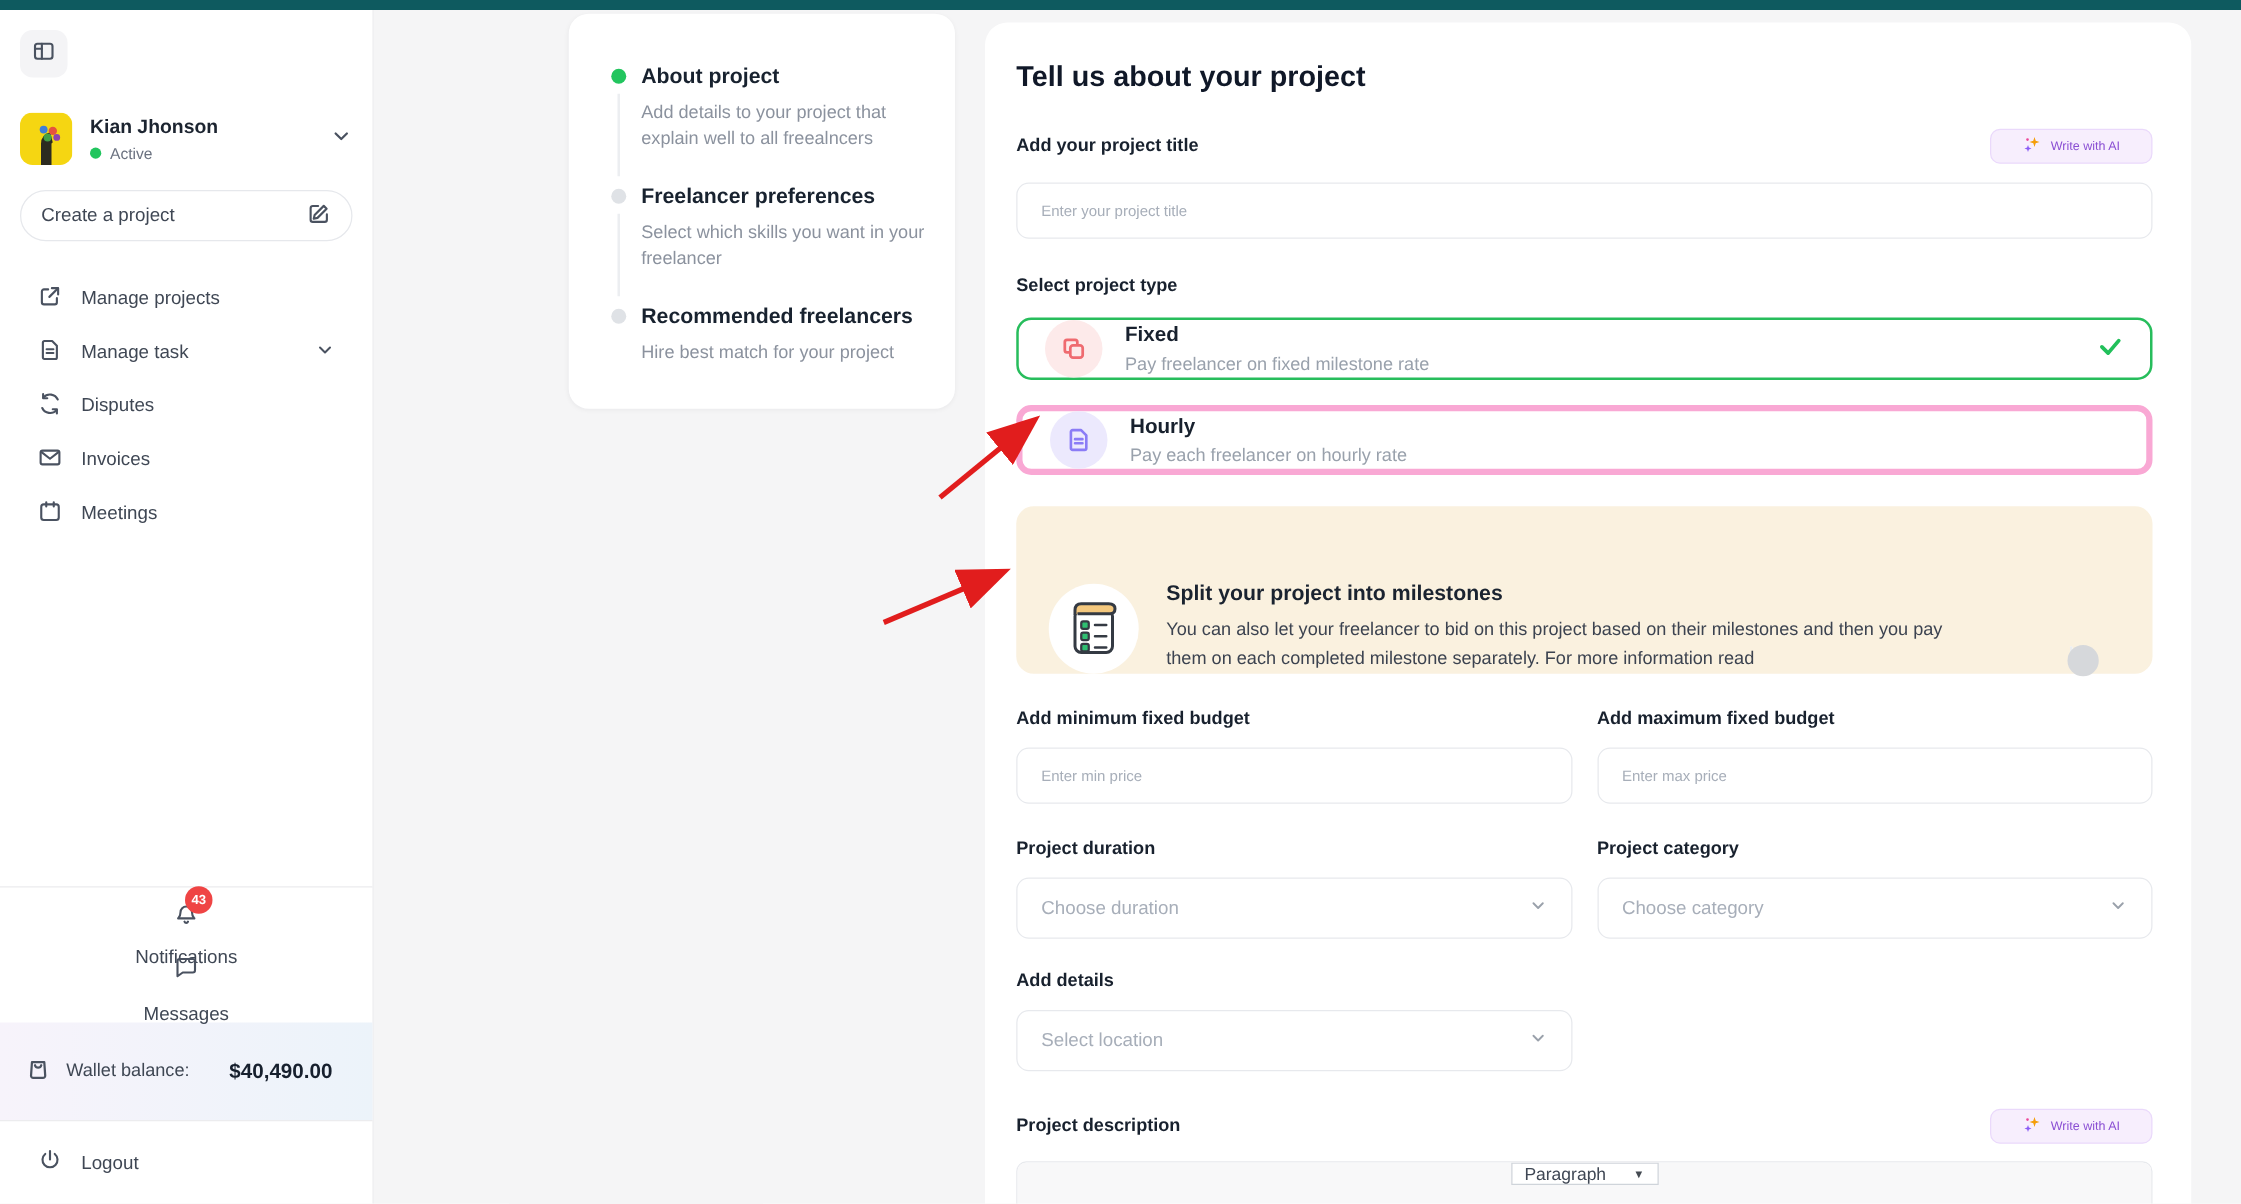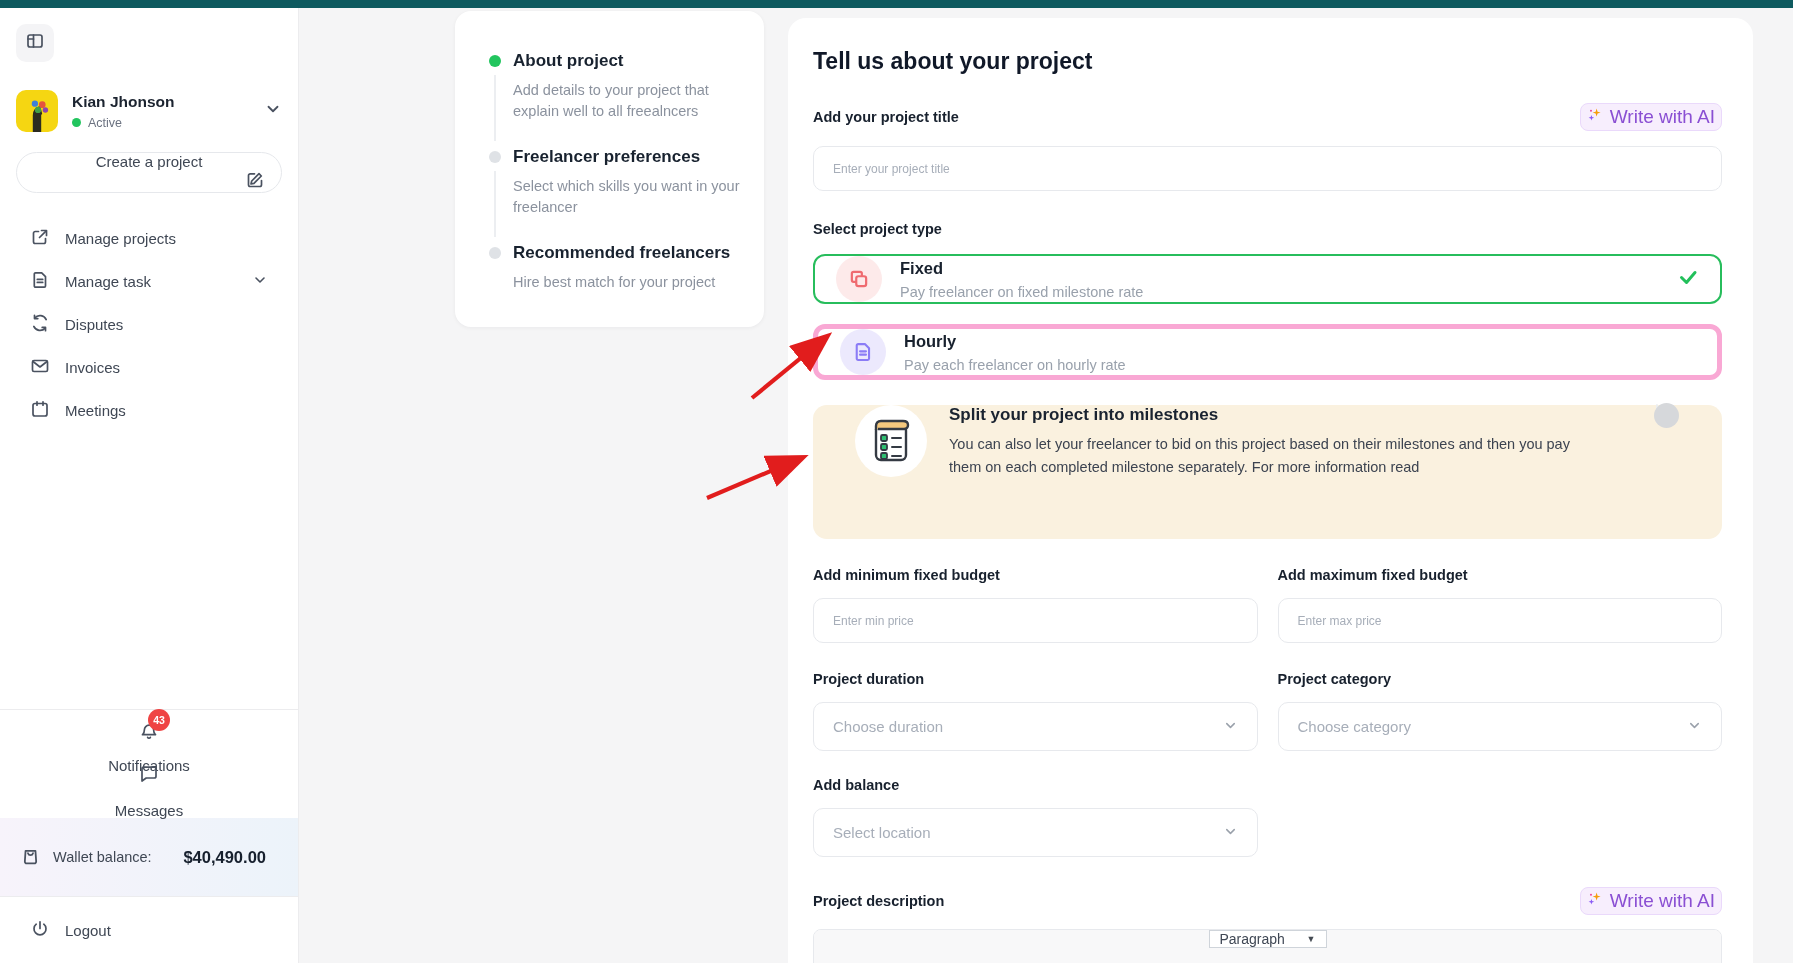--- a/index.html
+++ b/index.html
@@ -29,21 +29,20 @@
   .avatar { width:42px; height:42px; border-radius:10px; overflow:hidden; flex:none; }
   .user-meta { margin-left:14px; }
   .user-name { font-size:15.5px; font-weight:700; color:#1c2430; }
   .user-status { margin-top:5px; display:flex; align-items:center; gap:7px; font-size:12.5px; color:#6b7280; }
   .status-dot { width:9px; height:9px; border-radius:50%; background:#22c55e; }
   .user-chevron { margin-left:auto; }
   .create-btn {
     margin:20px 0 0 0; height:41px; border:1px solid #e6e8ec; border-radius:21px;
     display:flex; align-items:center; padding:0 16px; font-size:15px; color:#3f4754; cursor:pointer;
     background:#fff;
-    flex-direction:column;
   }
   .create-btn .edit-ic { margin-left:auto; }
   .nav { margin-top:24px; padding:0 16px; }
   .nav-item {
     display:flex; align-items:center; gap:15px; height:43px; padding:0 14px;
     font-size:15px; font-weight:500; color:#3f4754; border-radius:8px; cursor:pointer;
   }
   .nav-item .nv-chev { margin-left:auto; }
   .sb-bottom { margin-top:auto; }
   .sb-div { height:1px; background:#ececee; }
@@ -86,23 +85,23 @@
   
   .main-panel {
     position:absolute; left:788px; top:18px; width:965px; height:945px;
     background:#fff; border-radius:18px 18px 0 0; overflow:hidden;
     padding:0 31px 0 25px;
   }
   .page-heading { margin-top:30px; font-size:23px; font-weight:700; color:#101828; }
   .label-row { margin-top:28px; display:flex; align-items:center; justify-content:space-between; }
   .field-label { font-size:14.5px; font-weight:700; color:#18212e; }
   .ai-btn {
-    display:inline-flex; align-items:center; gap:7px; height:28px; padding:0 6px;
+    display:inline-flex; align-items:center; gap:7px; height:28px; padding:0 25px;
     background:#f7eefd; border:1px solid #ead9fb; border-radius:8px;
-    font-size:19px; color:#8a4fd3; cursor:pointer;
+    font-size:10px; color:#8a4fd3; cursor:pointer;
   }
   .text-input {
     margin-top:15px; width:100%; height:45px; border:1px solid #e7e9ed; border-radius:10px;
     padding:0 19px; font-size:12px; color:#333; outline:none; font-family:"Liberation Sans",sans-serif;
   }
   .text-input::placeholder { color:#a7aeb9; }
   .section-label { margin-top:30px; font-size:14.5px; font-weight:700; color:#18212e; }
   .type-row { margin-top:17px; display:flex; gap:20px;flex-direction:column; }
   .type-card {
     flex:1; height:95px; border:5px solid #f9a8d4; border-radius:12px; background:#fff;
@@ -111,21 +110,21 @@
   .type-card.selected { border:2px solid #27bd5c; padding:0 21px; }
   .icon-circle { width:46px; height:46px; border-radius:50%; display:flex; align-items:center; justify-content:center; flex:none; }
   .ic-pink { background:#fdeaea; }
   .ic-purple { background:#ece9fd; }
   .type-name { font-size:16.5px; font-weight:700; color:#18212e; }
   .type-desc { margin-top:6px; font-size:14.5px; color:#99a1ac; }
   .type-check { margin-left:auto; }
 
   .callout {
     margin-top:25px; height:134px; border-radius:14px; background:#faf1df;
-    display:flex; align-items:flex-start; padding:0 26px 0 42px; gap:22px;
+    display:flex; align-items:flex-end; padding:0 26px 0 26px; gap:22px;
   }
   .callout-circle { width:72px; height:72px; border-radius:50%; background:#fff; display:flex; align-items:center; justify-content:center; flex:none; }
   .callout-title { font-size:17px; font-weight:700; color:#1a2330; }
   .callout-desc { margin-top:8px; font-size:14.5px; line-height:23px; color:#3c4350; max-width:625px; }
   .toggle { margin-left:auto; position:relative; width:40px; height:21px; cursor:pointer; flex:none; }
   .toggle-track { width:40px; height:21px; border-radius:11px; background:#fdfdfd; border:1px solid #eceef0; }
   .toggle-knob { position:absolute; left:-2px; top:-2px; width:25px; height:25px; border-radius:50%; background:#d6d8db; }
 
   .grid2 { margin-top:28px; display:flex; gap:20px; }
   .col { flex:1; }
@@ -435,21 +434,21 @@
         <span class="sel-chev">
           <svg class="st" width="15" height="15" viewBox="0 0 20 20" style="stroke:#9aa1ab;stroke-width:2">
               <path d="m5 7.5 5 5 5-5"></path>
             </svg>
         </span>
       </div>
     </div>
   </div>
 
   <div style="margin-top:26px;">
-    <div class="field-label">Add balance</div>
+    <div class="field-label">Add details</div>
     <div class="select-box half">
       <span>Select location</span>
       <span class="sel-chev">
         <svg class="st" width="15" height="15" viewBox="0 0 20 20" style="stroke:#9aa1ab;stroke-width:2">
             <path d="m5 7.5 5 5 5-5"></path>
           </svg>
       </span>
     </div>
   </div>
 

